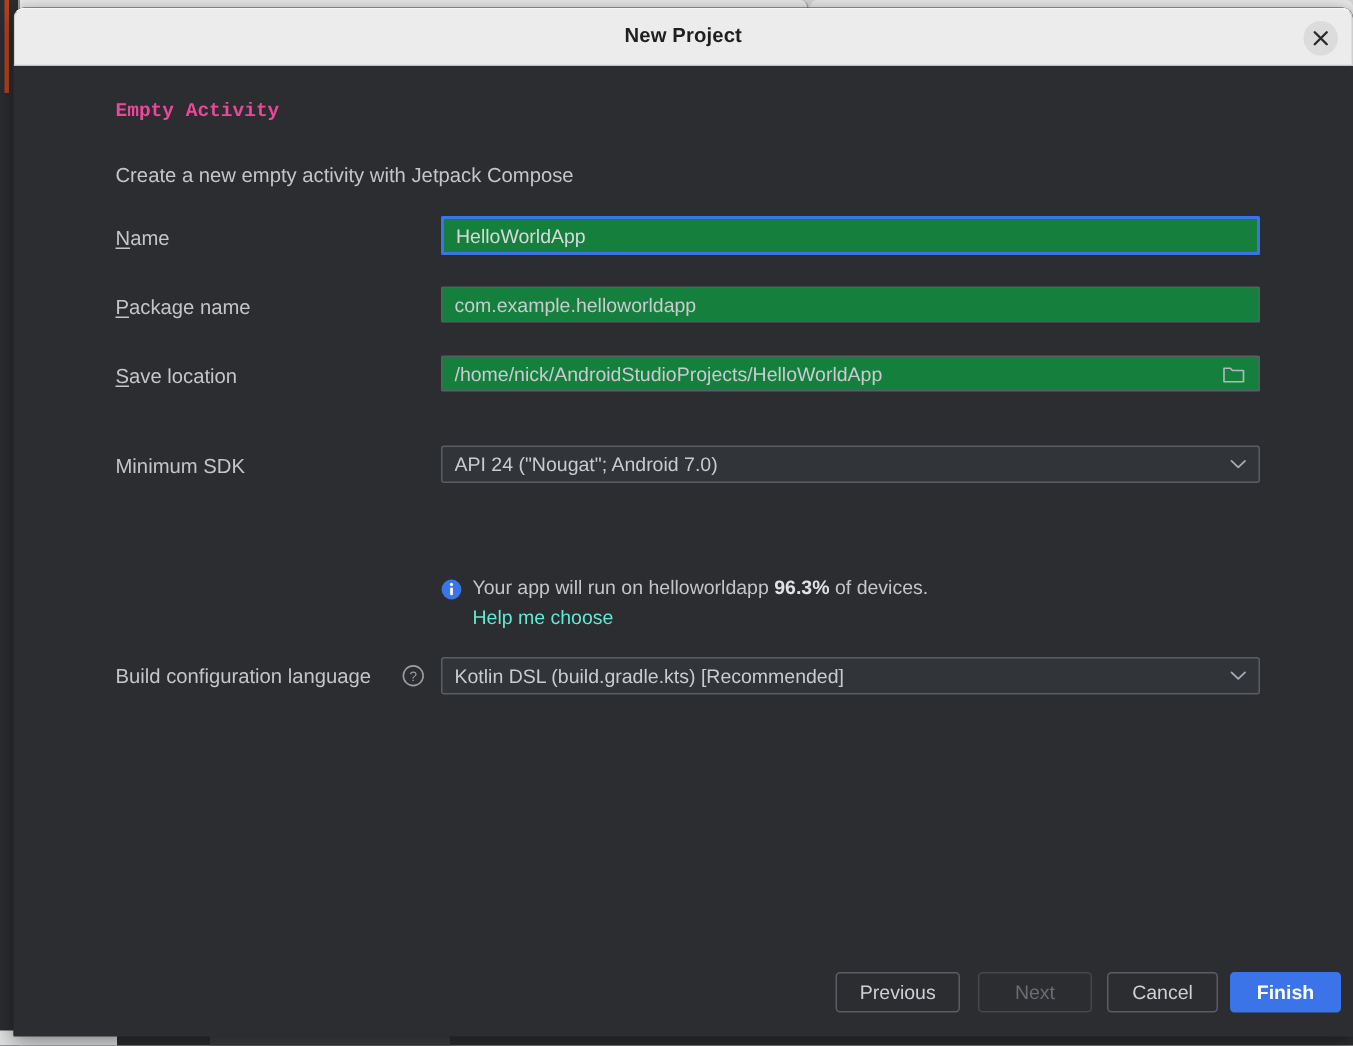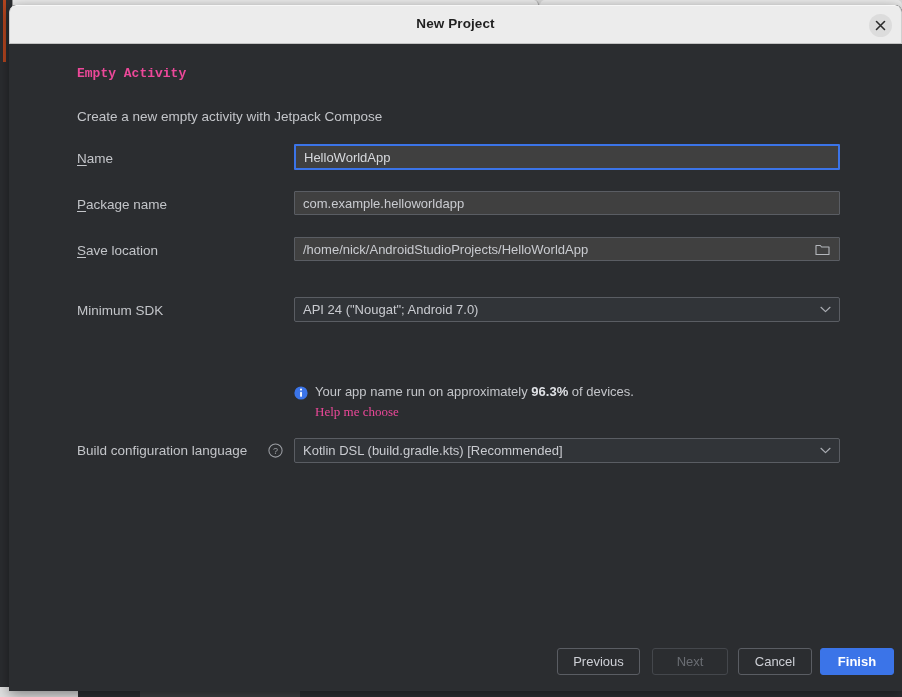--- a/index.html
+++ b/index.html
@@ -151,21 +151,21 @@
   .row-label u {
     text-decoration: underline;
     text-underline-offset: 2px;
   }
 
   .field {
     position: absolute;
     left: 285px;
     width: 546px;
     height: 24px;
-    background: #404040;
+    background: #15803d;
     border: 1px solid #5a5d63;
     box-sizing: border-box;
     color: #c9cbd0;
     font-family: "Liberation Sans", sans-serif;
     font-size: 13px;
     padding: 0 8px;
     outline: none;
     border-radius: 1px;
   }
   .field.focused {
@@ -231,24 +231,23 @@
   }
   .info-text b {
     color: #dfe1e5;
     font-weight: bold;
   }
   .help-link {
     position: absolute;
     left: 306px;
     top: 360px;
     font-size: 13px;
-    color: #ec4899;
+    color: #5eead4;
     cursor: pointer;
     white-space: nowrap;
-    font-family: Liberation Serif, serif;
   }
 
   .help-circle {
     position: absolute;
     left: 259px;
     top: 399px;
     width: 15px;
     height: 15px;
     cursor: pointer;
   }
@@ -342,21 +341,21 @@
         <path d="M1 1.3 L5.5 5.6 L10 1.3" fill="none" stroke="#a9acb2" stroke-width="1.2" stroke-linecap="round" stroke-linejoin="round"></path>
       </svg>
     </div>
 
     <div class="info-row">
       <svg class="info-icon" viewBox="0 0 14 14">
         <circle cx="7" cy="7" r="6.6" fill="#3b74e8"></circle>
         <circle cx="7" cy="3.6" r="1.05" fill="#ffffff"></circle>
         <rect x="6.1" y="5.7" width="1.85" height="5.1" rx="0.85" fill="#ffffff"></rect>
       </svg>
-      <div class="info-text"><span>Your app name run on approximately </span><b>96.3%</b><span> of devices.</span></div>
+      <div class="info-text"><span>Your app will run on helloworldapp </span><b>96.3%</b><span> of devices.</span></div>
     </div>
     <div class="help-link">Help me choose</div>
 
     <div class="row-label" style="top:399px;">Build configuration language</div>
     <div class="help-circle">
       <svg width="15" height="15" viewBox="0 0 15 15">
         <circle cx="7.5" cy="7.5" r="6.6" fill="none" stroke="#9b9ea3" stroke-width="1.05"></circle>
         <text x="7.5" y="11" font-size="9" font-family="Liberation Sans, sans-serif" fill="#9b9ea3" text-anchor="middle">?</text>
       </svg>
     </div>

